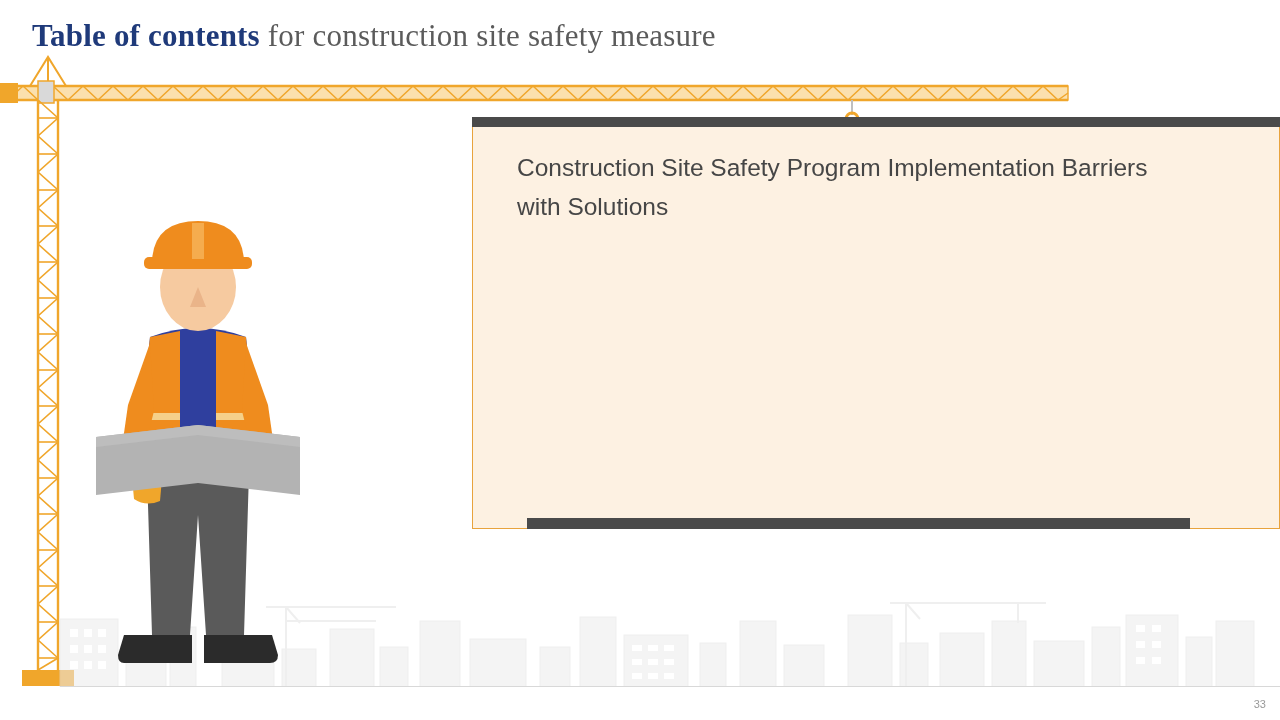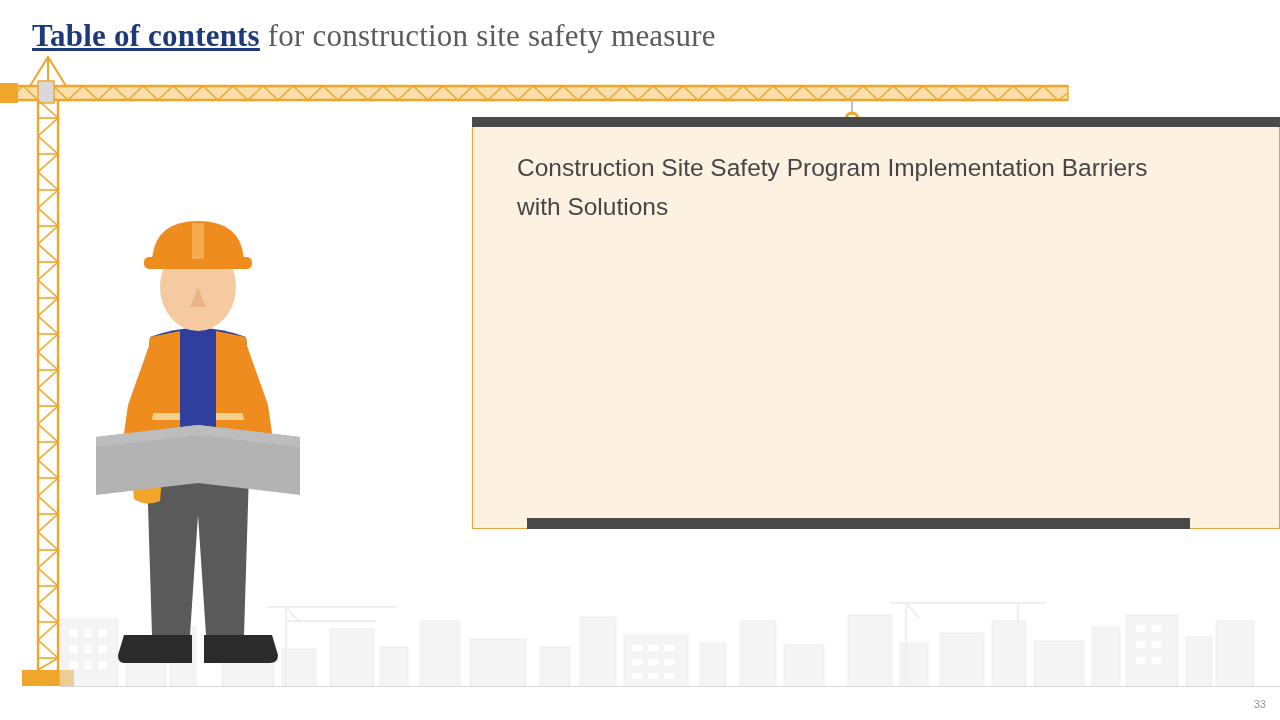--- a/index.html
+++ b/index.html
@@ -22,21 +22,20 @@
     left: 32px;
     font-family: "Liberation Serif", serif;
     font-size: 31px;
     color: #5b5b5b;
     white-space: nowrap;
     letter-spacing: 0.2px;
   }
   .slide-title .accent {
     color: #1f3a7a;
     font-weight: bold;
-    text-decoration: underline;
   }
 
   
   .crane {
     position: absolute;
     left: 0;
     top: 55px;
     width: 1090px;
     height: 640px;
     pointer-events: none;

